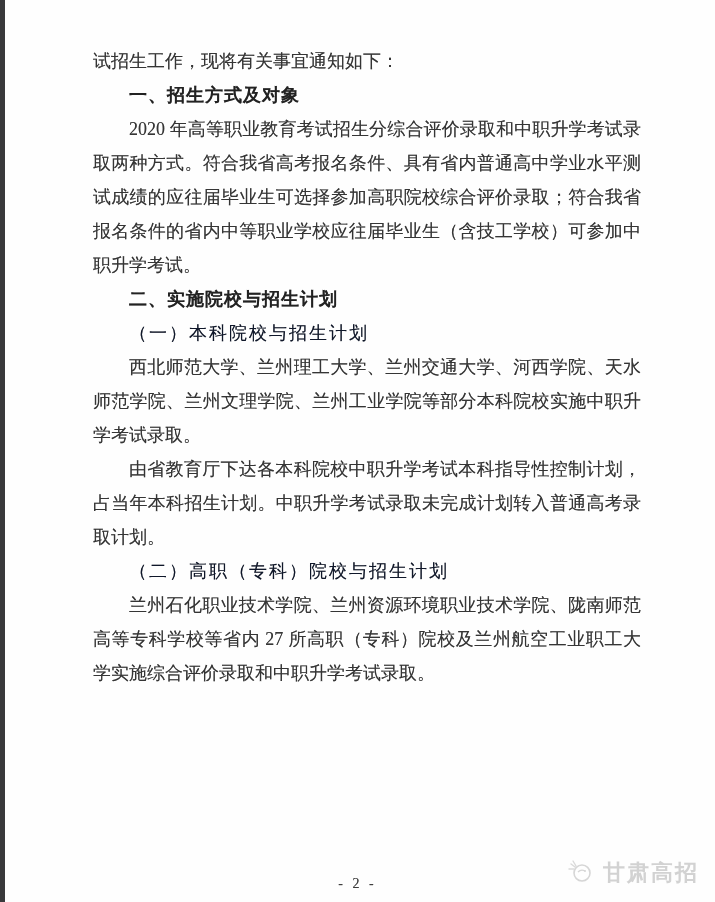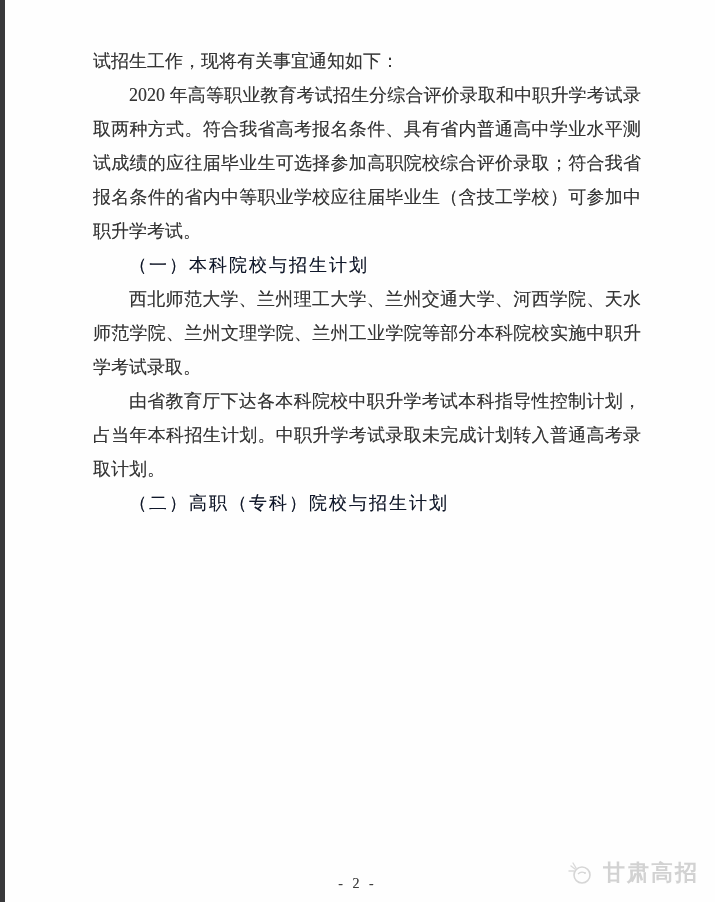--- a/index.html
+++ b/index.html
@@ -51,43 +51,46 @@
     left:0;right:0;bottom:10px;
     text-align:center;
     font-size:14px;
     color:#3c3c3c;
     font-family:"Liberation Serif","DejaVu Serif",serif;
     letter-spacing:3px;
   }
   .watermark{
     position:absolute;
     right:16px;bottom:14px;
-    display:flex;align-items:center;gap:9px;
+    display:flex;align-items:flex-start;gap:9px;
     color:#d2d2d2;
     font-size:22px;
     font-family:"Liberation Sans","DejaVu Sans",sans-serif;
     font-weight:bold;
     letter-spacing:2px;
     user-select:none;
   }
   .watermark .wm-icon{display:inline-block;line-height:0;}
 </style>
 </head>
 <body>
 
 <div class="page">
   <div class="left-edge"></div>
 
   <div class="doc-body" id="doc-body">
       <p class="blk continuation">试招生工作，现将有关事宜通知如下：</p>
+      <p class="blk heading1">一、招生方式及对象</p>
       <p class="blk paragraph">2020 年高等职业教育考试招生分综合评价录取和中职升学考试录取两种方式。符合我省高考报名条件、具有省内普通高中学业水平测试成绩的应往届毕业生可选择参加高职院校综合评价录取；符合我省报名条件的省内中等职业学校应往届毕业生（含技工学校）可参加中职升学考试。</p>
+      <p class="blk heading1">二、实施院校与招生计划</p>
       <p class="blk heading2">（一）本科院校与招生计划</p>
       <p class="blk paragraph">西北师范大学、兰州理工大学、兰州交通大学、河西学院、天水师范学院、兰州文理学院、兰州工业学院等部分本科院校实施中职升学考试录取。</p>
       <p class="blk paragraph">由省教育厅下达各本科院校中职升学考试本科指导性控制计划，占当年本科招生计划。中职升学考试录取未完成计划转入普通高考录取计划。</p>
       <p class="blk heading2">（二）高职（专科）院校与招生计划</p>
+      <p class="blk paragraph">兰州石化职业技术学院、兰州资源环境职业技术学院、陇南师范高等专科学校等省内 27 所高职（专科）院校及兰州航空工业职工大学实施综合评价录取和中职升学考试录取。</p>
     </div>
 
   <div class="footer-pagenum">- 2 -</div>
 
   <div class="watermark">
     <span class="wm-icon">
       <svg width="26" height="26" viewBox="0 0 26 26">
         <circle cx="14" cy="15" r="8" fill="none" stroke="#d6d6d6" stroke-width="1.6"></circle>
         <path d="M3 6 L7 9 M5 3 L8 8 M1 11 L6 11" stroke="#dadada" stroke-width="1.4" fill="none" stroke-linecap="round"></path>
         <path d="M10 14 q3 -3 7 -1" stroke="#d6d6d6" stroke-width="1.3" fill="none"></path>

